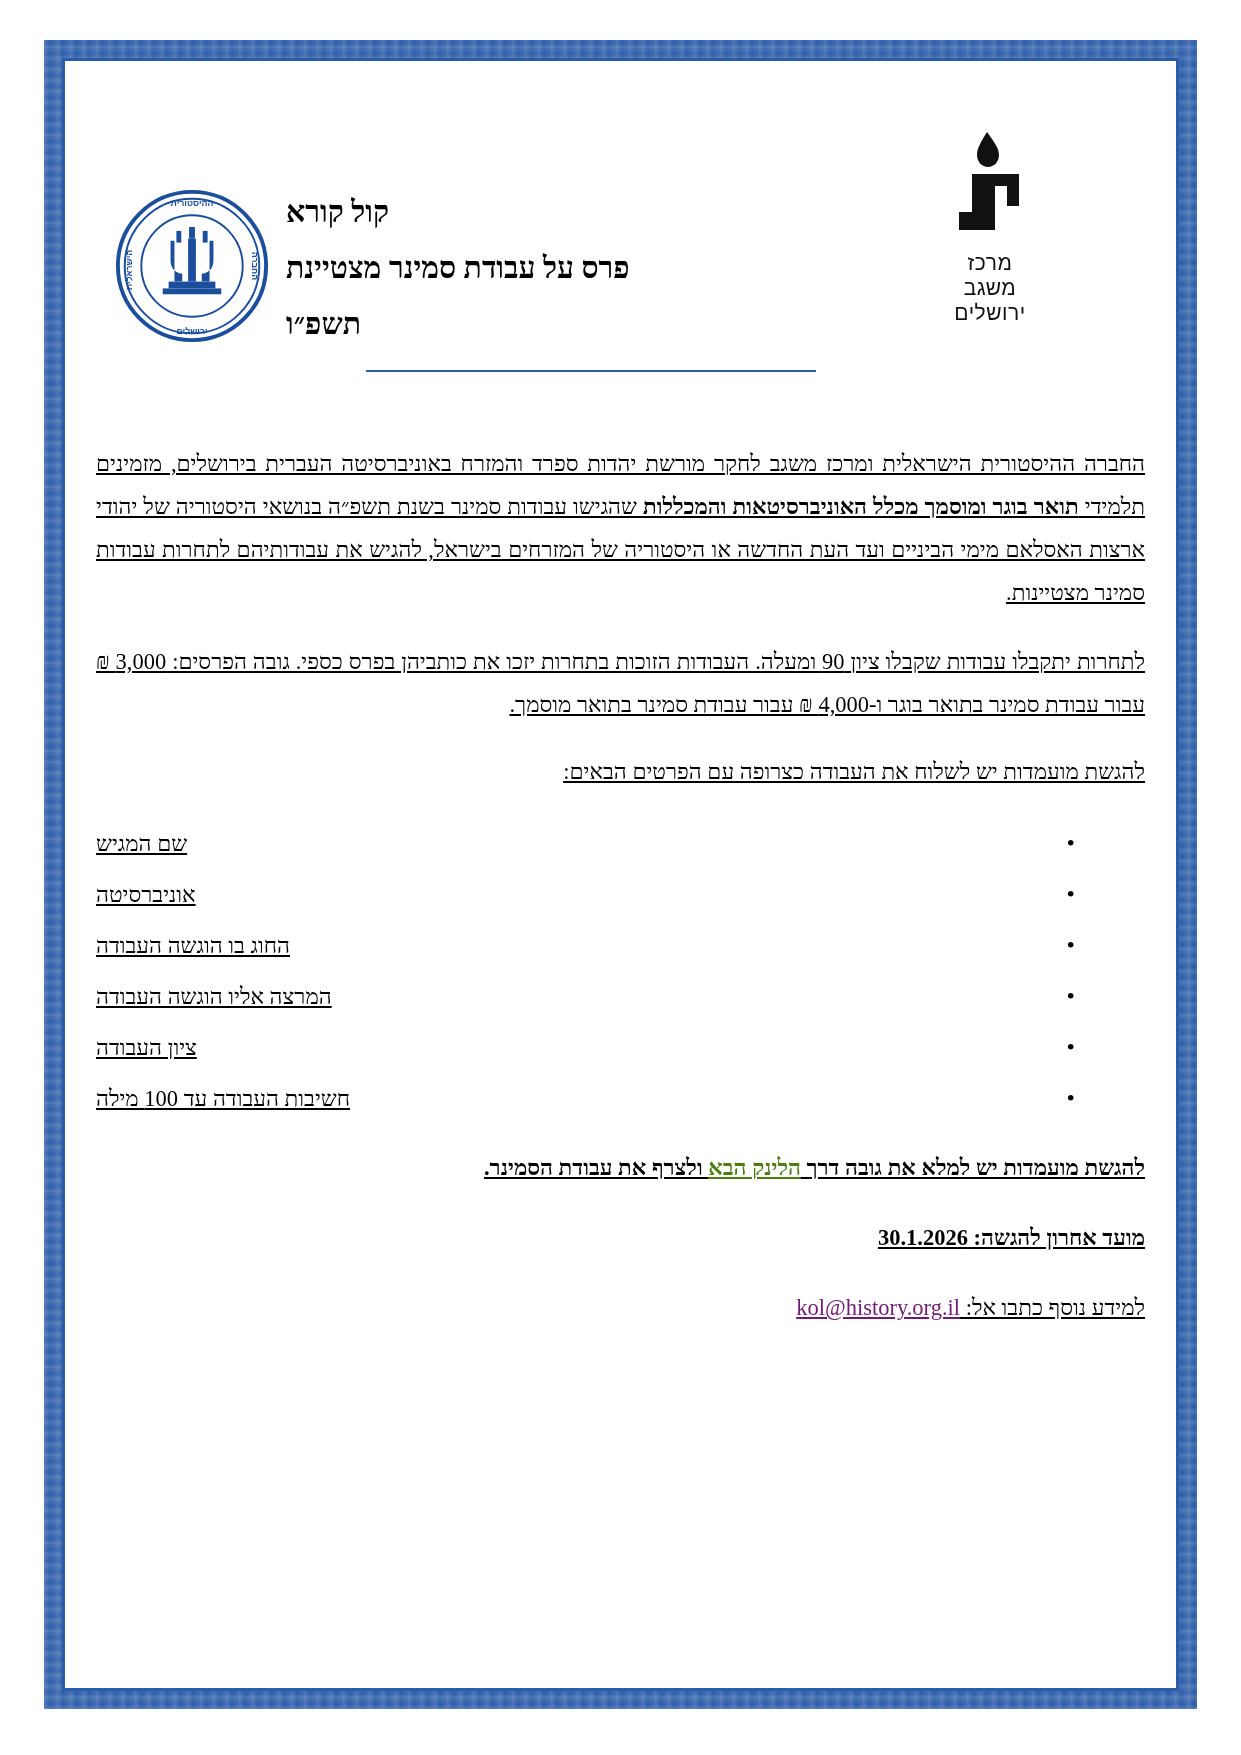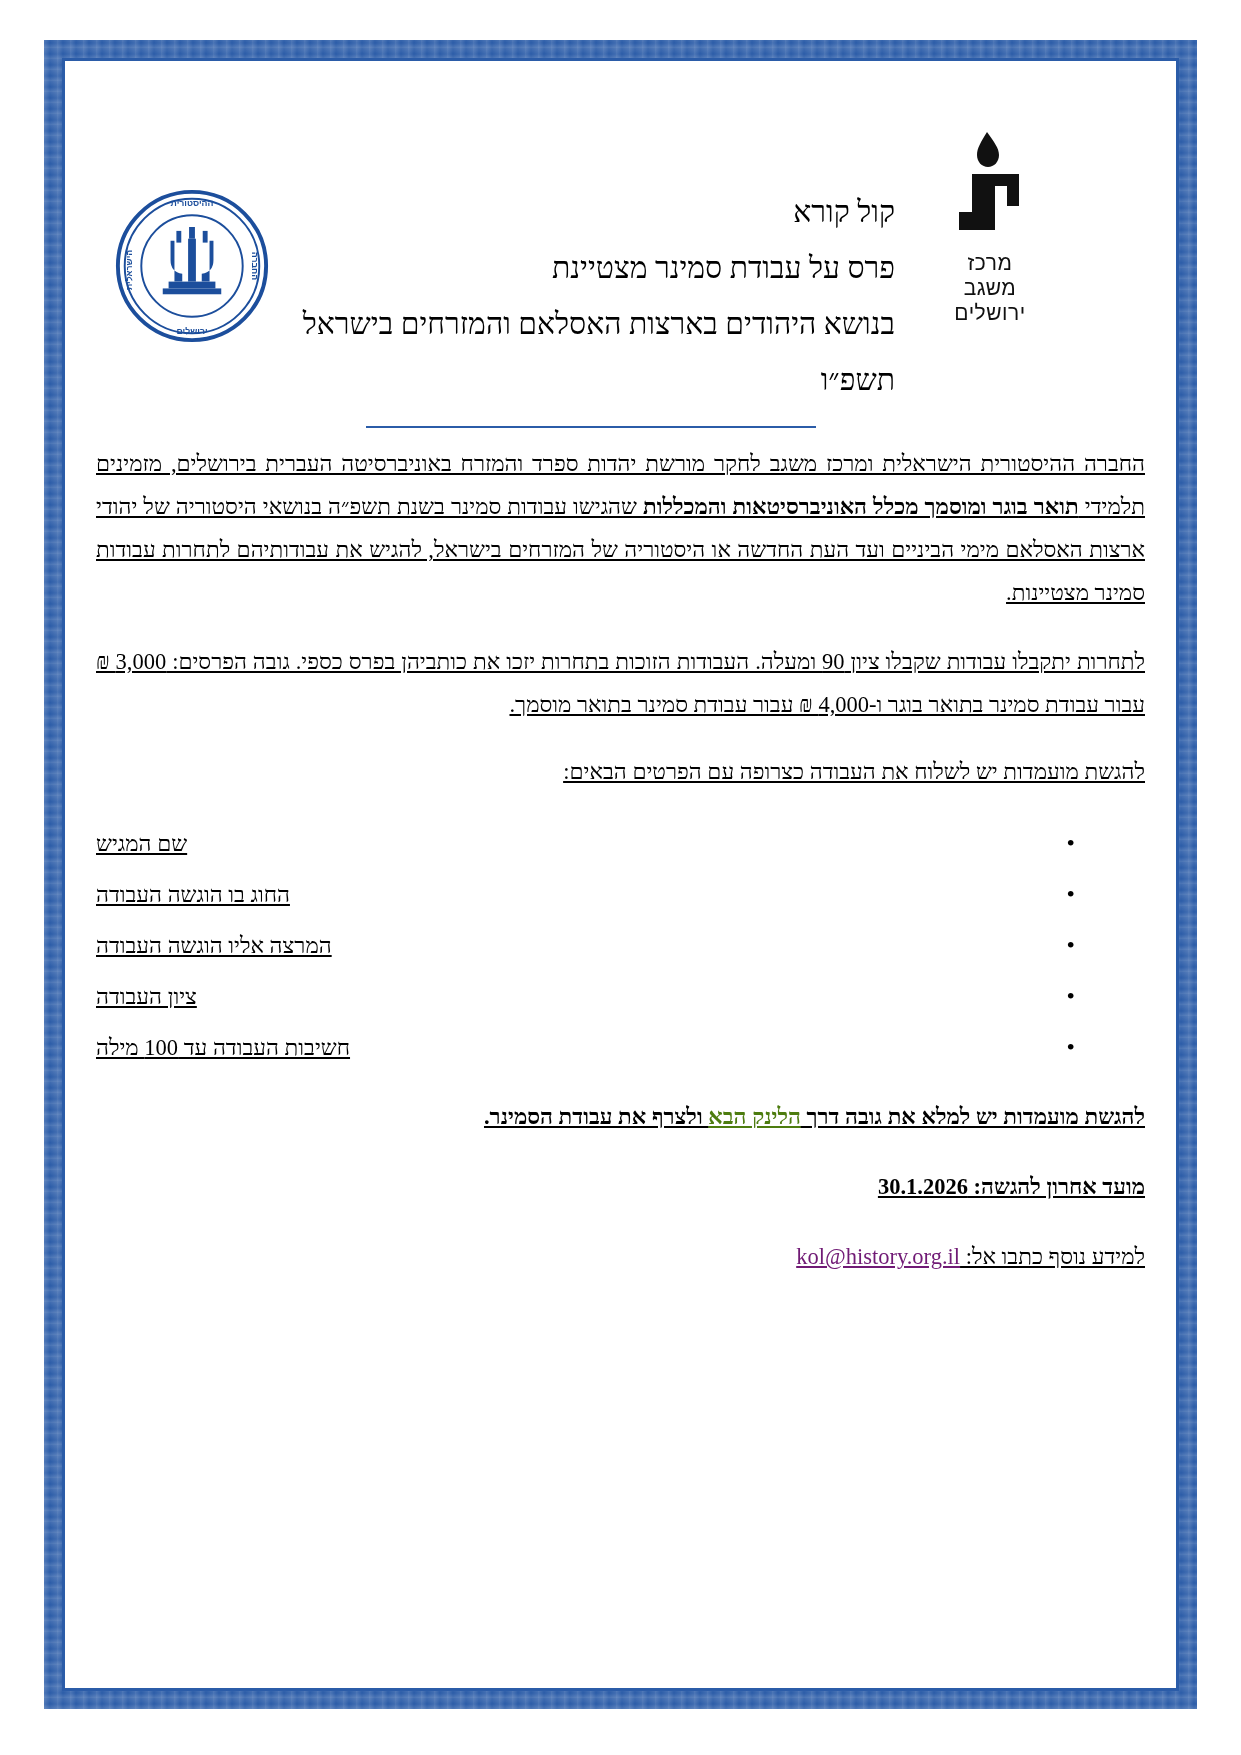--- a/index.html
+++ b/index.html
@@ -91,21 +91,22 @@
     top: 92px;
     width: 156px;
     height: 156px;
   }
 
   .titleblock {
     position: absolute;
     left: 190px;
     right: 250px;
     top: 88px;
-    text-align: right;
+    text-align: left;
+    font-weight: bold;
   }
   .titleblock .line {
     font-family: "Liberation Serif", serif;
     font-size: 30px;
     line-height: 56px;
     color: #000000;
     white-space: nowrap;
   }
   .titleblock .line.wide { font-size: 30px; }
 
@@ -232,38 +233,38 @@
           <text x="80" y="18" text-anchor="middle">ההיסטורית</text>
           <text x="80" y="150" text-anchor="middle">ירושלים</text>
           <text x="18" y="84" text-anchor="middle" transform="rotate(-90 18 84)">הישראלית</text>
           <text x="142" y="80" text-anchor="middle" transform="rotate(90 142 80)">החברה</text>
         </g>
       </svg>
 
       <div class="titleblock">
         <div class="line">קול קורא</div>
         <div class="line">פרס על עבודת סמינר מצטיינת</div>
-        <div class="line wide">בנושא היהודים בארצות האסלאם והמזרחים בישראל</div>
         <div class="line">תשפ״ו</div>
         <div class="rule"></div>
       </div>
     </div>
 
     <div class="body-text">
       <p>
         <span>החברה ההיסטורית הישראלית ומרכז משגב לחקר מורשת יהדות ספרד והמזרח באוניברסיטה העברית בירושלים, מזמינים תלמידי </span><b>תואר בוגר ומוסמך מכלל האוניברסיטאות והמכללות</b><span> שהגישו עבודות סמינר בשנת תשפ״ה בנושאי היסטוריה של יהודי ארצות האסלאם מימי הביניים ועד העת החדשה או היסטוריה של המזרחים בישראל, להגיש את עבודותיהם לתחרות עבודות סמינר מצטיינות.</span>
       </p>
       <p>
         <span>לתחרות יתקבלו עבודות שקבלו ציון 90 ומעלה. העבודות הזוכות בתחרות יזכו את כותביהן בפרס כספי. גובה הפרסים: 3,000 ₪ עבור עבודת סמינר בתואר בוגר ו-4,000 ₪ עבור עבודת סמינר בתואר מוסמך.</span>
       </p>
 
       <p class="bullet-intro">להגשת מועמדות יש לשלוח את העבודה כצרופה עם הפרטים הבאים:</p>
 
       <ul class="details">
         <li>שם המגיש</li>
+        <li>אוניברסיטה</li>
         <li>החוג בו הוגשה העבודה</li>
         <li>המרצה אליו הוגשה העבודה</li>
         <li>ציון העבודה</li>
         <li>חשיבות העבודה עד 100 מילה</li>
       </ul>
 
       <p class="strong-line">
         <span>להגשת מועמדות יש למלא את גובה דרך </span><a href="#">הלינק הבא</a><span> ולצרף את עבודת הסמינר.</span>
       </p>
 

